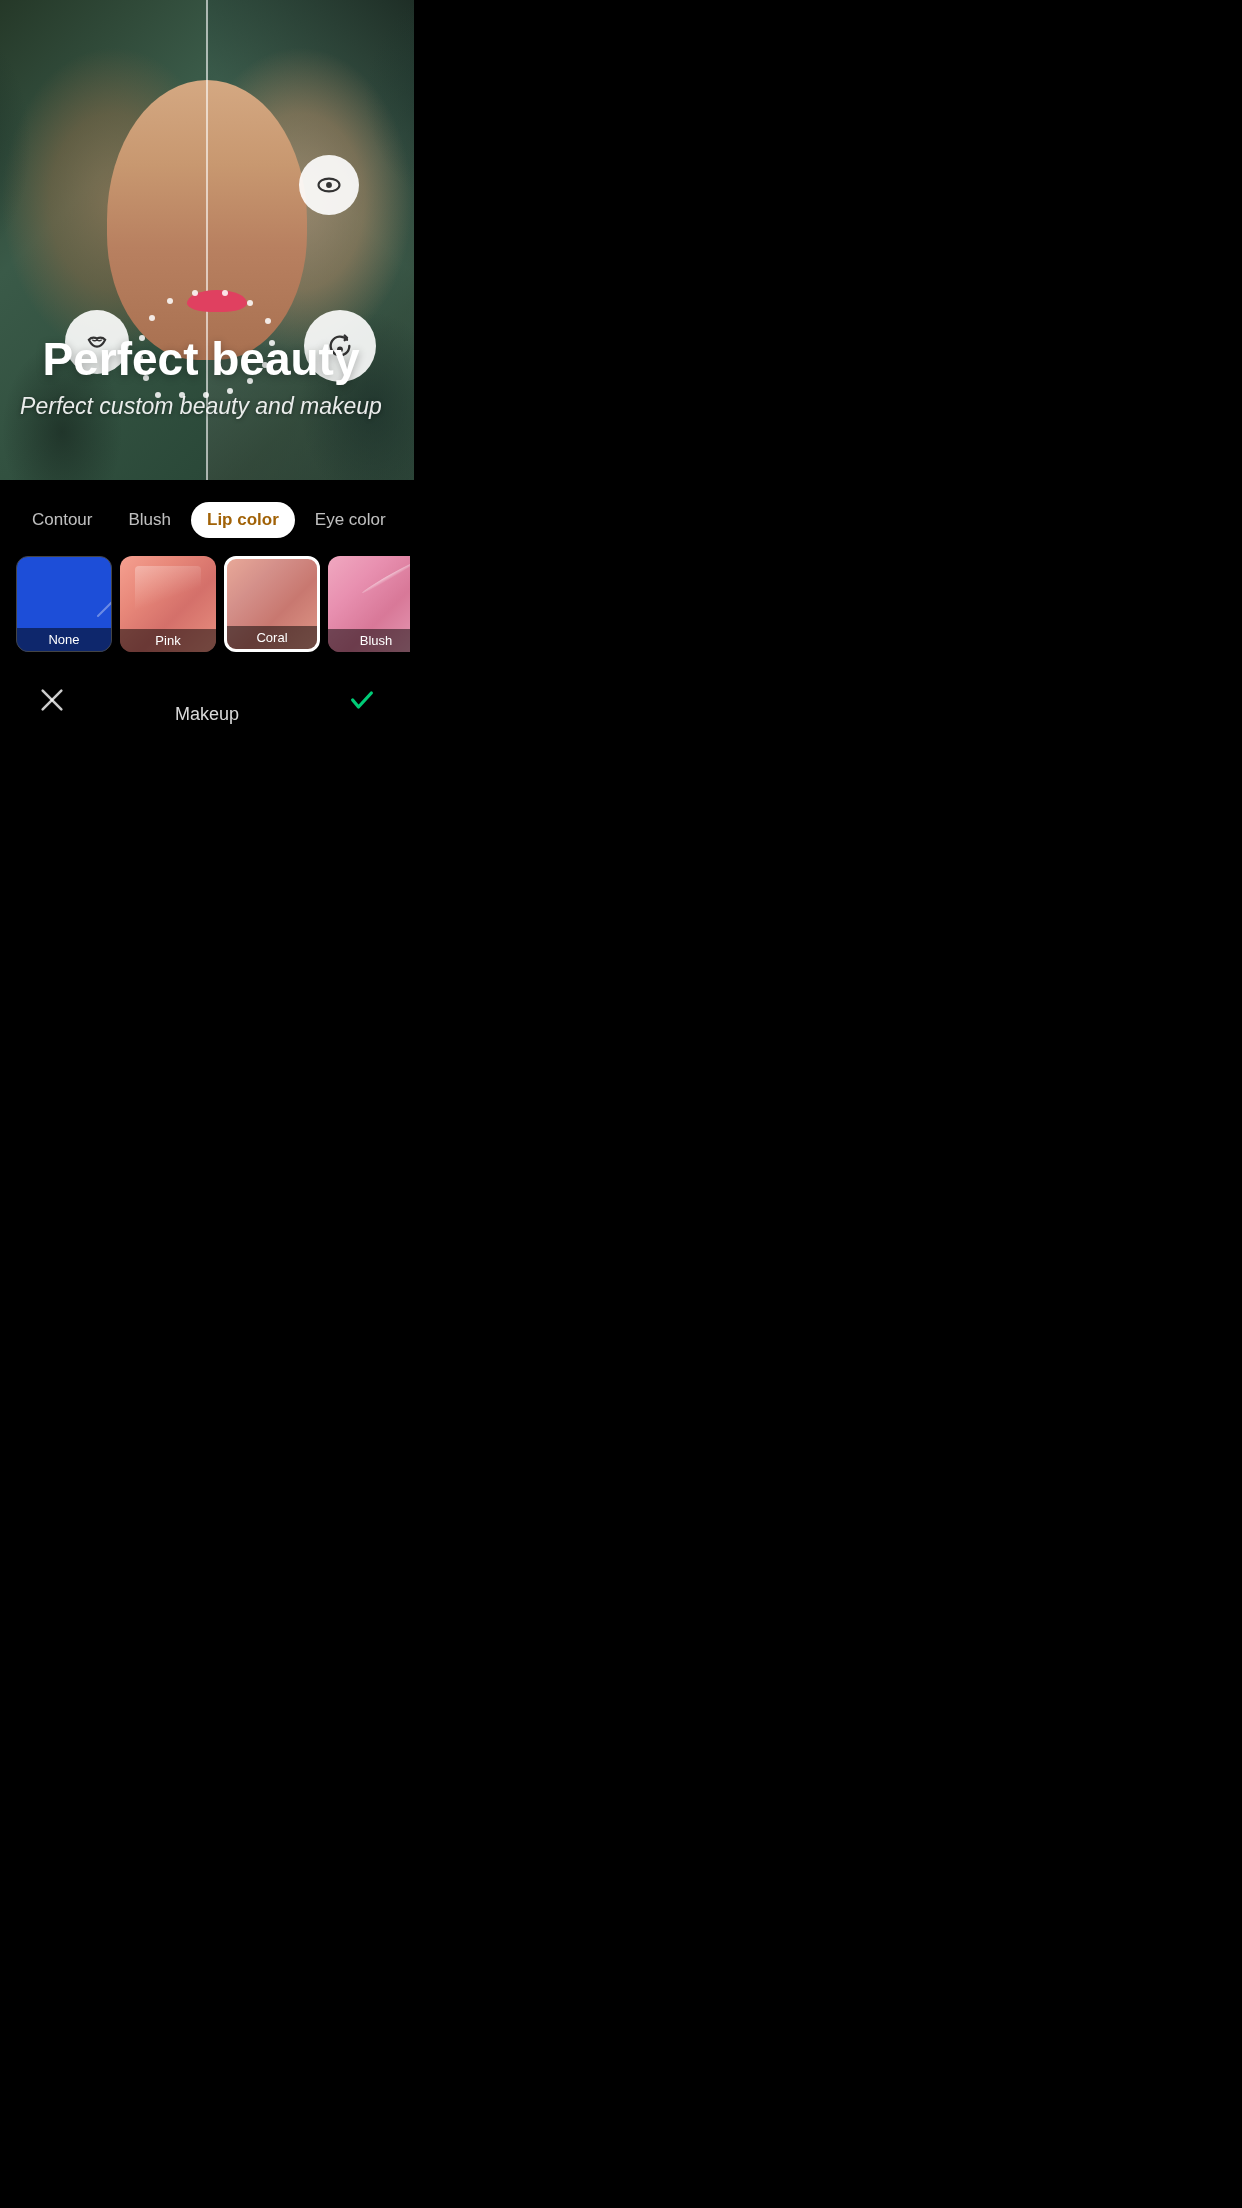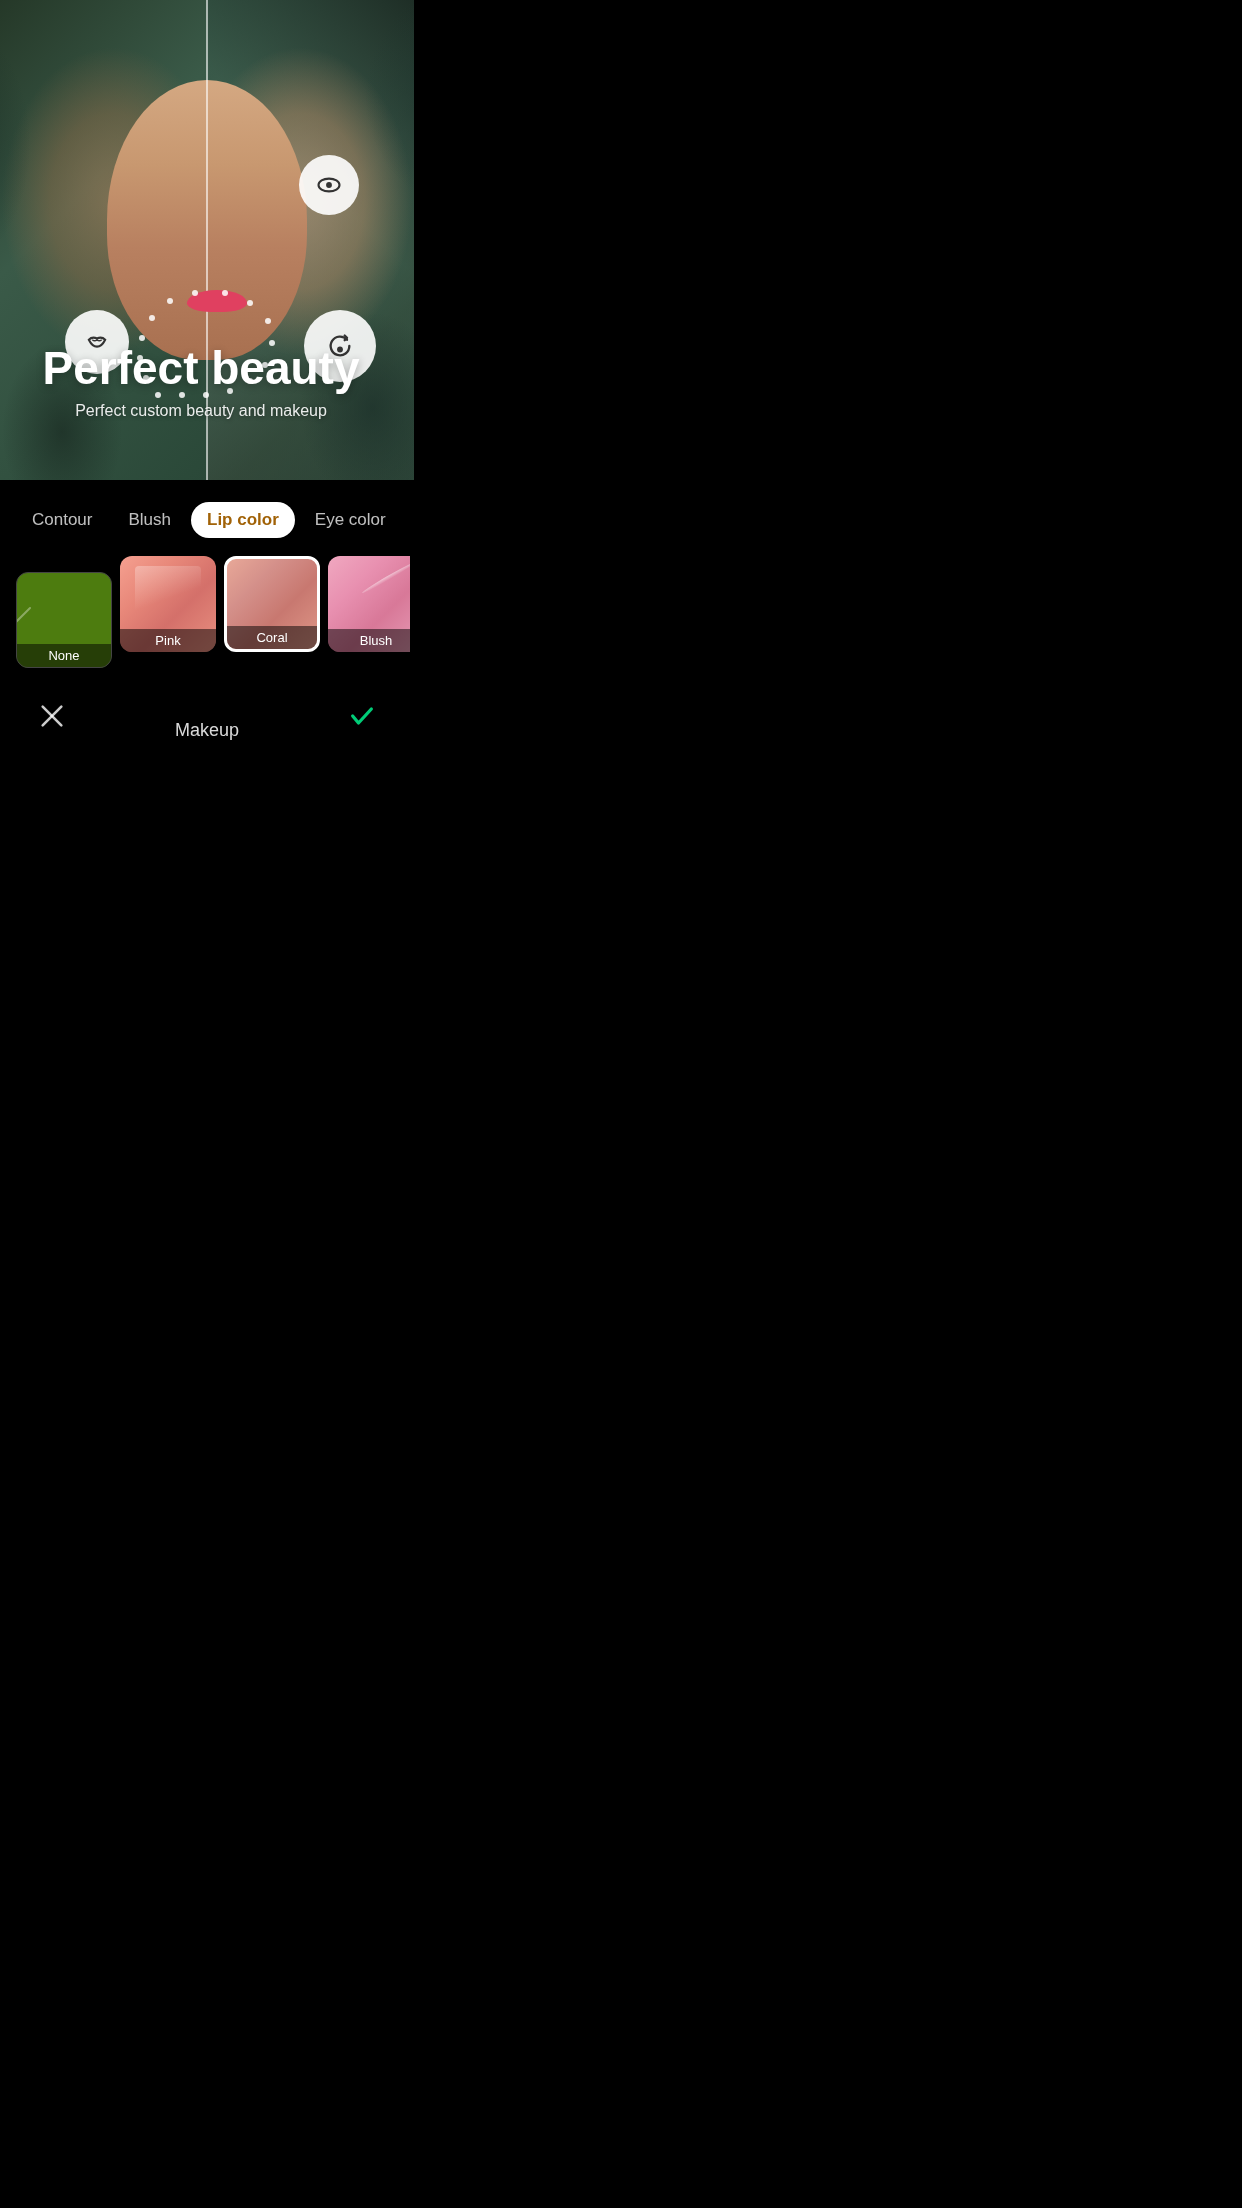--- a/index.html
+++ b/index.html
@@ -107,24 +107,25 @@
     .text-overlay h1 {
       font-size: 46px;
       font-weight: 800;
       color: #fff;
       line-height: 1.1;
       text-shadow: 0 2px 8px rgba(0,0,0,0.3);
       margin-bottom: 8px;
     }
 
     .text-overlay p {
-      font-size: 16px;
+      font-size: 23px;
       font-weight: 400;
       color: rgba(255,255,255,0.9);
       text-shadow: 0 1px 4px rgba(0,0,0,0.4);
+      font-style: italic;
     }
 
     
     .icon-eye {
       position: absolute;
       top: 155px;
       right: 55px;
       width: 60px;
       height: 60px;
       border-radius: 50%;
@@ -237,27 +238,26 @@
       flex-shrink: 0;
       width: 96px;
       height: 96px;
       border-radius: 12px;
       overflow: hidden;
       position: relative;
       cursor: pointer;
     }
 
     .swatch-none {
-      background: #4d7c0f;
+      background: #1d4ed8;
       display: flex;
       flex-direction: column;
-      align-items: flex-start;
+      align-items: flex-end;
       justify-content: center;
       border: 1px solid #444;
-      margin-top: 16px;
     }
 
     .swatch-label {
       position: absolute;
       bottom: 0;
       left: 0;
       right: 0;
       background: rgba(0,0,0,0.5);
       color: #fff;
       font-size: 13px;

